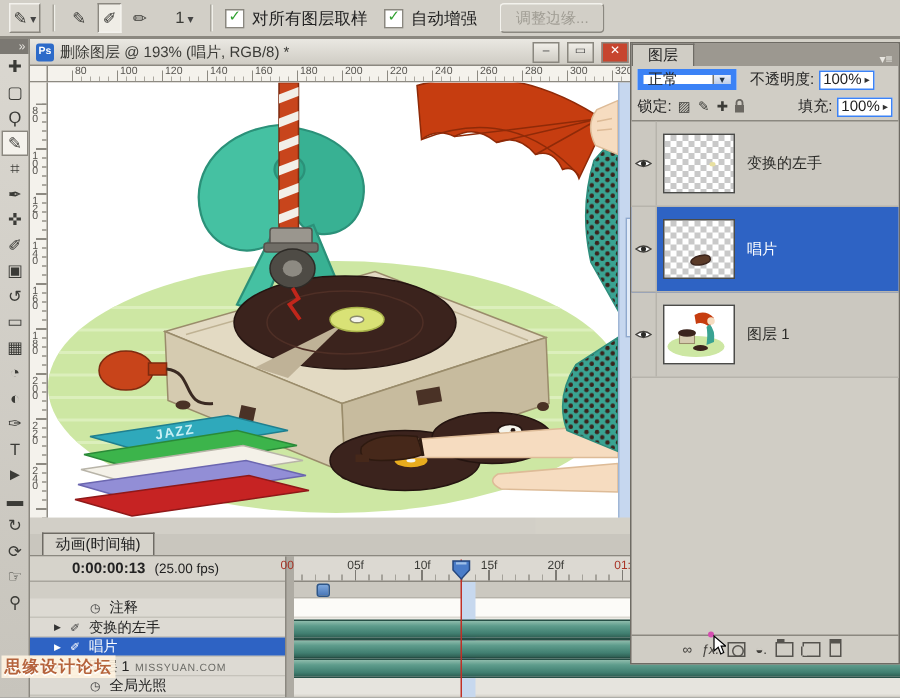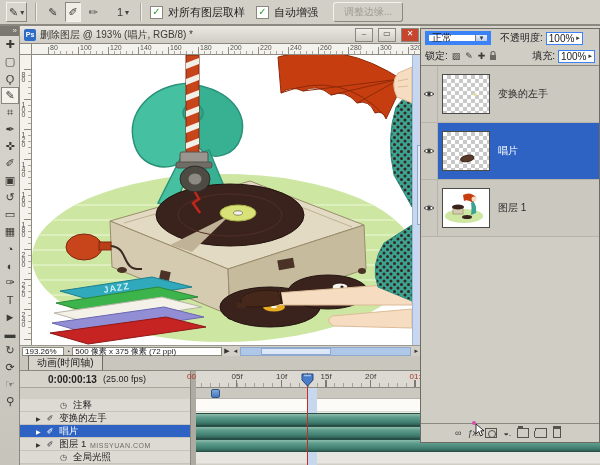--- a/index.html
+++ b/index.html
@@ -384,34 +384,27 @@
 
         <path d="M366,18 Q358,28 365,42 L380,48 L380,12 Z" fill="#F6DCC0" stroke="#DDBB97"></path>
         <path d="M366,26 L376,24 M366,32 L376,31" stroke="#DDBB97" fill="none"></path>
       </svg>
     </div>
 
     <div id="vscroll" class="abs">
       <div class="thumb"></div>
     </div>
 
-    <div id="dstatus" class="abs">
-      <div class="sfield" style="width:42px;margin-left:2px">193.26%</div>
-      <span class="sarrow">◔</span>
-      <div class="sfield" style="width:150px">500 像素 x 375 像素 (72 ppi)</div>
-      <span class="sarrow">▶</span>
-      <span class="sarrow">◂</span>
-      <div id="hscroll">
-        <div class="thumb"></div>
-      </div>
-      <span class="sarrow">▸</span>
-    </div>
   </div>
 
   <div id="layers" class="abs">
+    <div id="ltabs">
+      <div id="ltab">图层</div>
+      <div id="lmenu">▾≡</div>
+    </div>
     <div class="lrow">
       <div class="combo" style="width:66px">
         <span class="val" style="flex:1">正常</span>
         <span class="arr">▾</span>
       </div>
       <span style="margin-left:6px">不透明度:</span>
       <div class="spin">
         <span>100%</span>
         <span class="arr">▸</span>
       </div>
@@ -496,14 +489,15 @@
       <span class="boxico" style="width:8px">
         <span style="position:absolute;left:-1px;top:-3px;width:8px;height:2px;background:#55534e"></span>
       </span>
       <svg id="cursor" width="13" height="17">
         <circle cx="3" cy="3" r="2" fill="#D44FB0"></circle>
         <path d="M5,4 L5,14 L7.8,11.5 L9.5,16 L11.5,15 L9.8,10.8 L13,10.8 Z" fill="#fff" stroke="#000" stroke-width="0.8"></path>
       </svg>
     </div>
   </div>
 
+  <div id="wm1" class="abs">思缘设计论坛</div>
   <div id="wm2" class="abs">MISSYUAN.COM</div>
 </div>
 
 </body></html>

